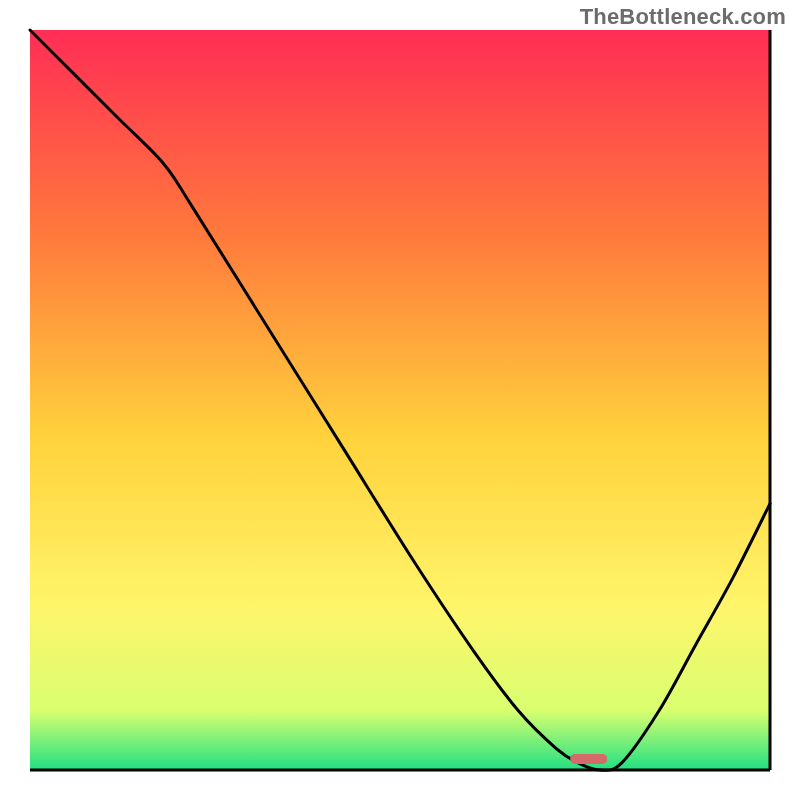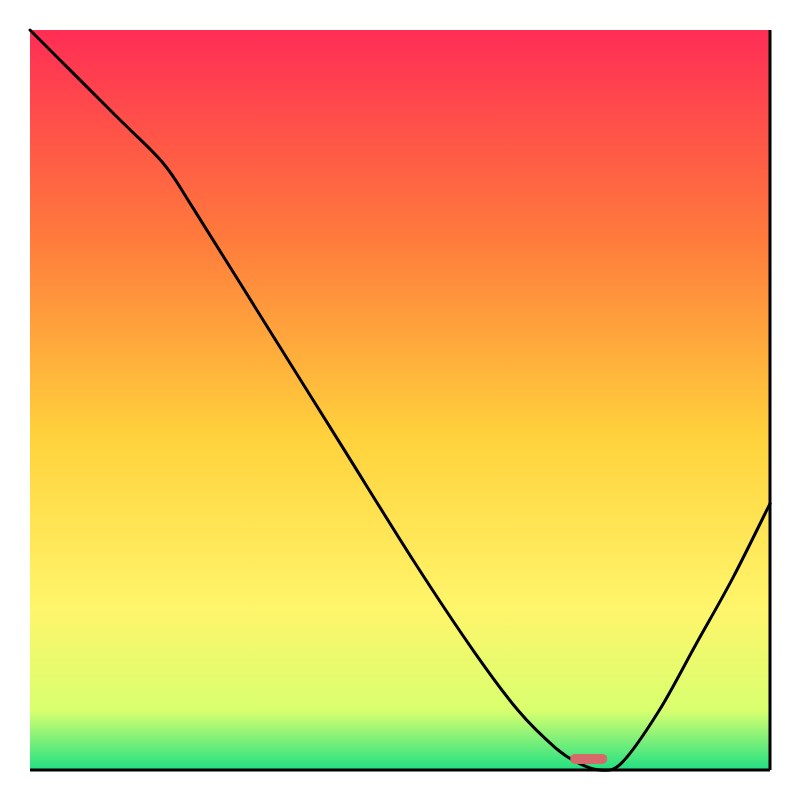--- a/index.html
+++ b/index.html
@@ -30,20 +30,21 @@
     position: absolute;
     left: 0;
     top: 0;
   }
 </style>
 </head>
 <body>
 
 <div class="stage">
 
+  <div class="watermark">TheBottleneck.com</div>
 
   <svg class="chart" width="800" height="800" viewBox="0 0 800 800">
     <defs>
       <linearGradient id="bg-grad" x1="0" y1="0" x2="0" y2="1">
         <stop id="g0" offset="0%" stop-color="#ff2d55"></stop>
         <stop id="g1" offset="28%" stop-color="#ff7a3c"></stop>
         <stop id="g2" offset="55%" stop-color="#ffd23c"></stop>
         <stop id="g3" offset="78%" stop-color="#fff56b"></stop>
         <stop id="g4" offset="92%" stop-color="#d8ff6f"></stop>
         <stop id="g5" offset="100%" stop-color="#21e083"></stop>

